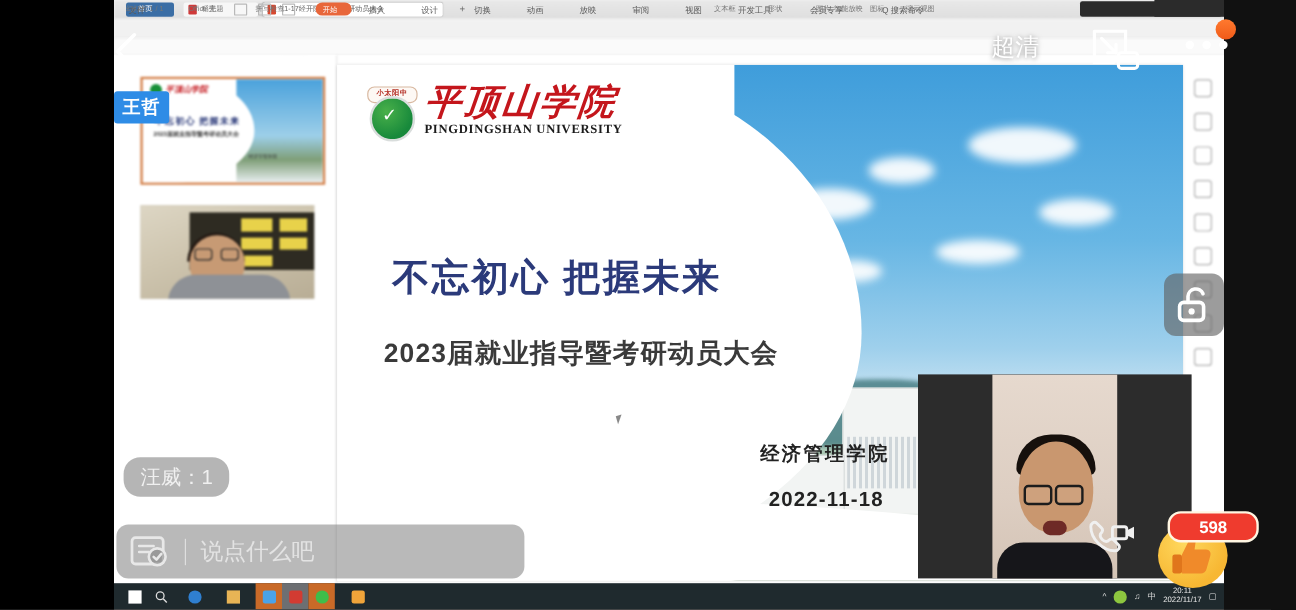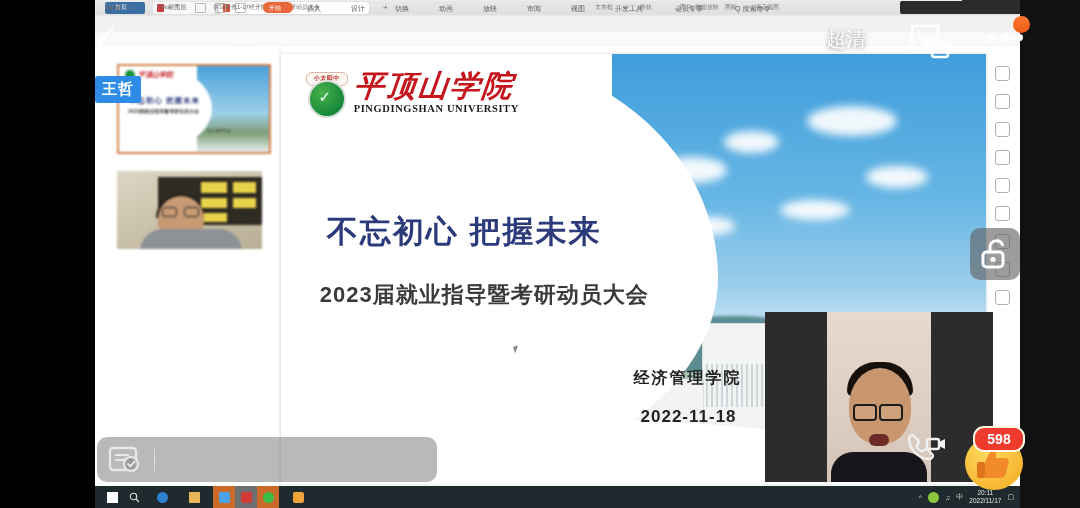--- a/index.html
+++ b/index.html
@@ -151,21 +151,21 @@
   .p-hair{position:absolute;left:20px;top:50px;width:66px;height:34px;border-radius:33px 33px 6px 6px;background:#16100c;}
   .p-glass{position:absolute;top:92px;width:20px;height:13px;border:2px solid #1c1c1c;border-radius:4px;background:rgba(255,255,255,.1);}
   .p-mouth{position:absolute;left:42px;top:122px;width:20px;height:12px;border-radius:10px;background:#6e2a26;}
   .p-body{position:absolute;left:4px;top:140px;width:96px;height:34px;border-radius:22px 22px 0 0;background:#16161a;}
   .call-icon{position:absolute;left:140px;top:118px;width:42px;height:34px;cursor:pointer;}
 
   .like-wrap{left:965px;top:428px;width:62px;height:62px;cursor:pointer;}
   .like-circle{position:absolute;left:0;top:8px;width:58px;height:54px;border-radius:50%;
      background:radial-gradient(circle at 38% 30%,#ffd95e,#f7b733 70%);}
   .like-badge{position:absolute;left:8px;top:-2px;min-width:40px;height:22px;border-radius:11px;
-     background:#ef3b2e;color:#fff;font-size:14px;font-weight:bold;text-align:center;line-height:22px;padding:0 4px;border:2px solid #fff6e2;}
+     background:#ef3b2e;color:#fff;font-size:14px;font-weight:bold;text-align:center;line-height:22px;padding:0 16px;border:2px solid #fff6e2;}
 
   
   .taskbar{position:absolute;left:95px;bottom:0;width:925px;height:22px;background:#1f2a2e;z-index:45;display:flex;align-items:center;}
   .tb-ico{width:22px;height:22px;display:flex;align-items:center;justify-content:center;cursor:pointer;}
   .tb-sq{width:11px;height:11px;display:block;}
   .tb-active{background:#c96a28;}
   .tb-right{position:absolute;right:6px;top:0;height:22px;display:flex;align-items:center;gap:6px;}
   .tb-time{font-size:6.5px;color:#e7e7e7;line-height:8px;text-align:center;}
   .tb-small{font-size:7px;color:#dcdcdc;}
 </style>
@@ -338,31 +338,33 @@
 
   <div class="ov dots">
     <i></i>
       <i></i>
       <i></i>
   </div>
   <div class="dot-orange"></div>
 
   <div class="ov host-badge">王哲</div>
 
+  <div class="ov chat-msg">汪威：1</div>
 
   <div class="ov chat-bar">
     <span class="chat-icon">
       <svg width="34" height="27" viewBox="0 0 34 27">
         <rect x="2" y="2" width="26" height="22" rx="3" stroke="#e8e8e8" stroke-width="2.3" fill="none"></rect>
         <path d="M8 9 H20 M8 14 H16" stroke="#e8e8e8" stroke-width="2.2" stroke-linecap="round"></path>
         <circle cx="23" cy="18" r="7" fill="rgba(128,128,128,.55)" stroke="#e8e8e8" stroke-width="2.2"></circle>
         <path d="M20 18 L22.4 20.4 L26.4 15.6" stroke="#e8e8e8" stroke-width="2.1" fill="none" stroke-linecap="round" stroke-linejoin="round"></path>
       </svg>
     </span>
     <span class="chat-div"></span>
+    <span class="chat-ph">说点什么吧</span>
   </div>
 
   <div class="ov lock-btn">
     <svg width="32" height="34" viewBox="0 0 32 34">
       <path d="M11 15 V10 a6.5 6.5 0 0 1 12.5 -2.2" stroke="#fff" stroke-width="3" fill="none" stroke-linecap="round"></path>
       <rect x="4" y="15" width="20" height="15" rx="3.5" stroke="#fff" stroke-width="3" fill="none"></rect>
       <circle cx="14" cy="22.5" r="2.6" fill="#fff"></circle>
     </svg>
   </div>
 

